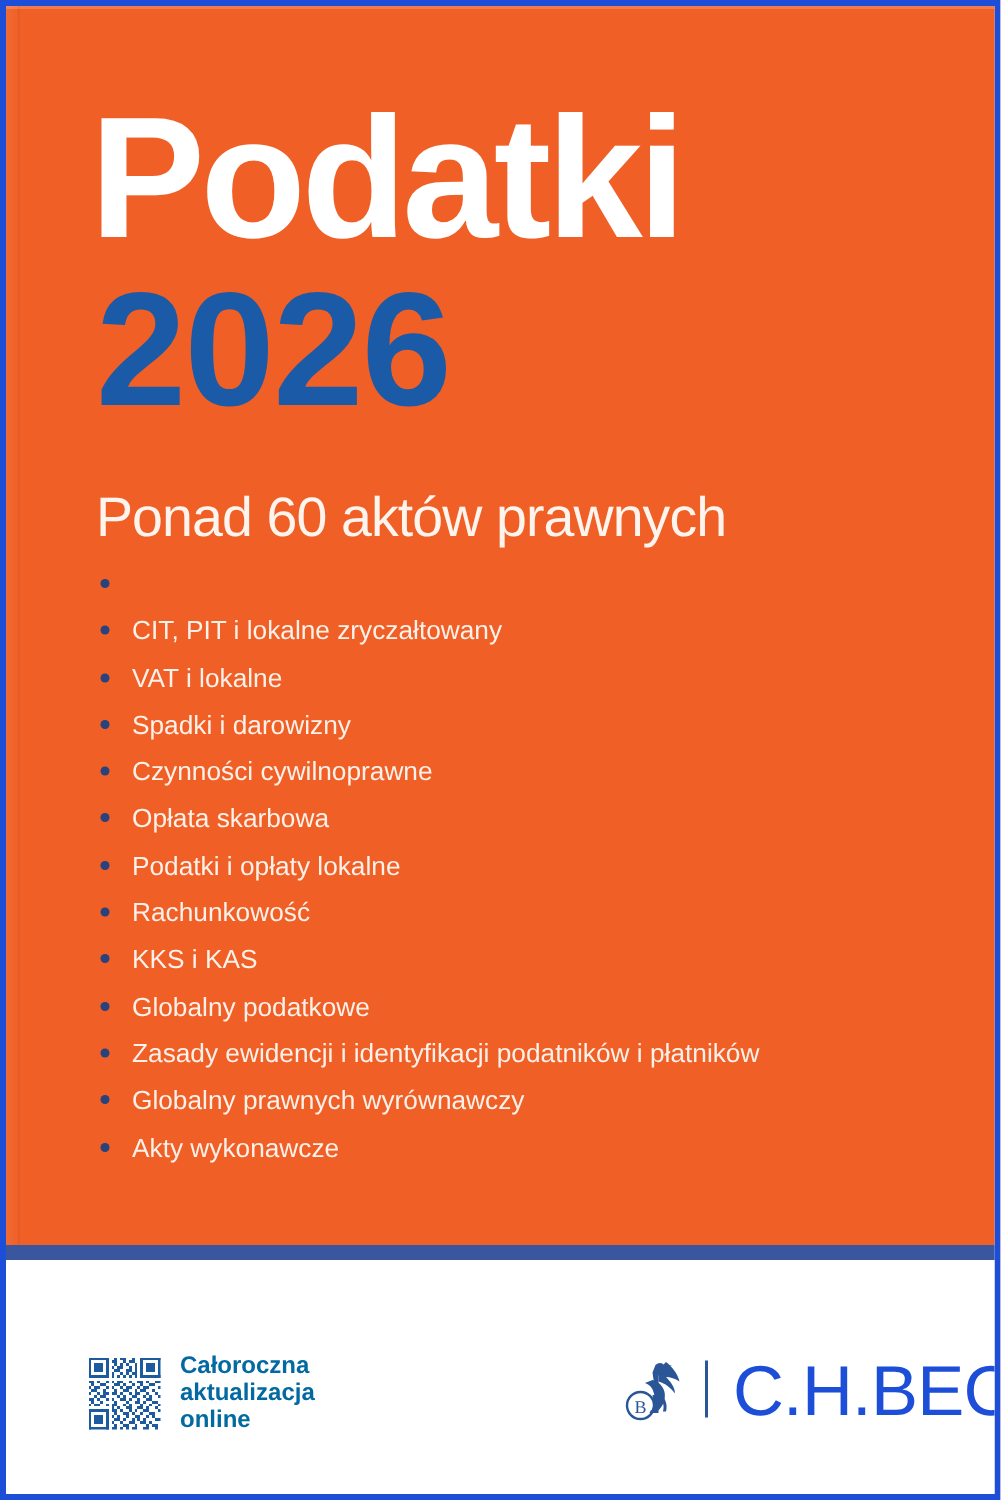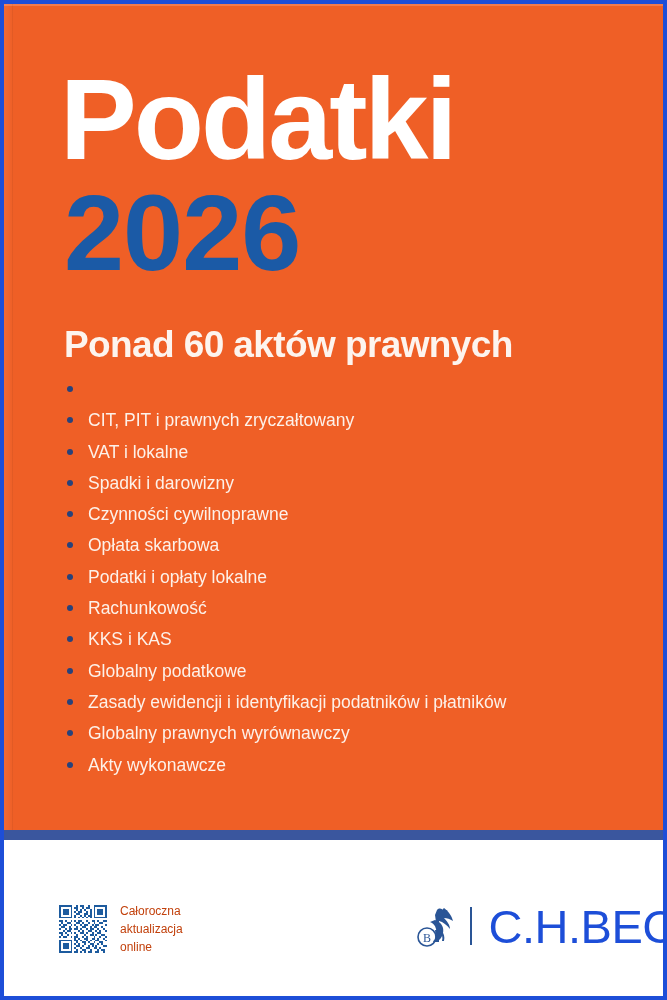--- a/index.html
+++ b/index.html
@@ -88,21 +88,21 @@
     color: #1b5aa6;
     white-space: nowrap;
   }
 
   .subtitle {
     position: absolute;
     left: 60px;
     top: 322px;
     font-size: 37px;
     line-height: 1.0;
-    font-weight: 700;
+    font-weight: 400;
     letter-spacing: -0.6px;
     color: #fdf4ee;
     white-space: nowrap;
     text-align: right;
   }
 
   
   .bullet-list {
     position: absolute;
     left: 60px;
@@ -159,24 +159,24 @@
     display: flex;
     align-items: center;
   }
   .qr-code {
     width: 48px;
     height: 48px;
     display: block;
   }
   .qr-caption {
     margin-left: 13px;
-    font-size: 12px;
+    font-size: 16px;
     line-height: 18px;
-    color: #c2410c;
-    font-weight: 400;
+    color: #0369a1;
+    font-weight: 700;
   }
 
   .publisher {
     position: absolute;
     left: 410px;
     top: 60px;
     display: flex;
     align-items: center;
     height: 52px;
   }
@@ -217,21 +217,21 @@
   <div class="title-year">2026</div>
 
   <div class="subtitle">Ponad 60 aktów prawnych</div>
 
   <ul class="bullet-list">
     <li class="bullet-item">
       <span class="bullet-dot"></span>
     </li>
     <li class="bullet-item">
       <span class="bullet-dot"></span>
-      <span>CIT, PIT i prawnych zryczałtowany</span>
+      <span>CIT, PIT i lokalne zryczałtowany</span>
     </li>
     <li class="bullet-item">
       <span class="bullet-dot"></span>
       <span>VAT i lokalne</span>
     </li>
     <li class="bullet-item">
       <span class="bullet-dot"></span>
       <span>Spadki i darowizny</span>
     </li>
     <li class="bullet-item">

